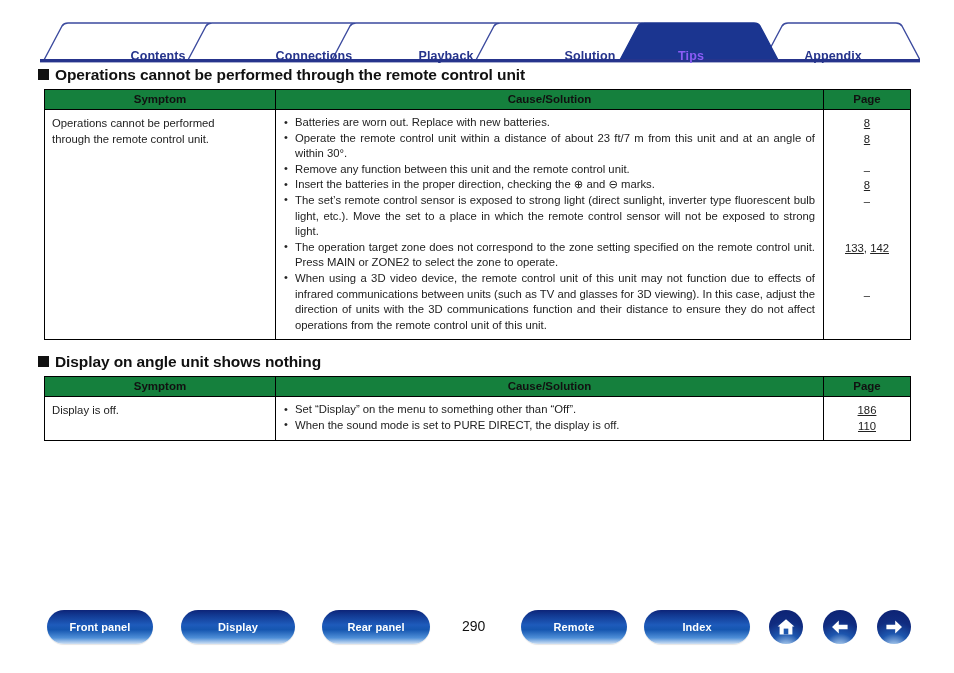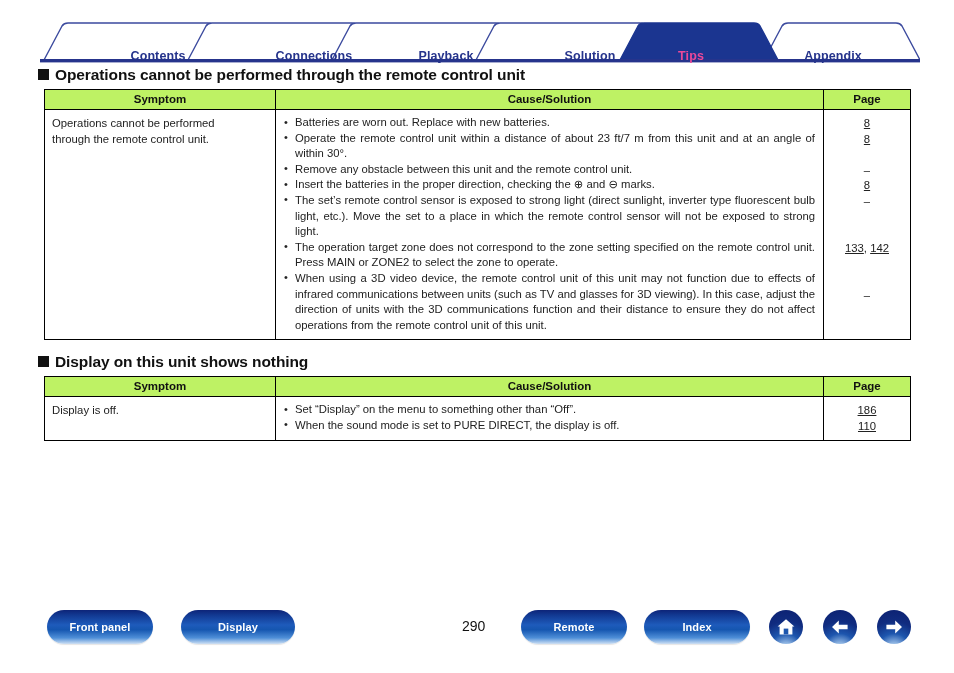--- a/index.html
+++ b/index.html
@@ -23,21 +23,21 @@
   .tab-label {
     position: absolute;
     top: 34px;
     transform: translate(-50%, -50%);
     font-size: 12.5px;
     font-weight: bold;
     color: #26348c;
     white-space: nowrap;
     letter-spacing: 0.1px;
   }
-  .tab-label.active { color: #ec4899; }
+  .tab-label.active { color: #8b5cf6; }
 
   
   .section-heading {
     position: absolute;
     font-size: 15.5px;
     font-weight: bold;
     color: #111111;
     white-space: nowrap;
     letter-spacing: -0.1px;
   }
@@ -56,21 +56,21 @@
     border-collapse: collapse;
     table-layout: fixed;
     border: 1px solid #000;
   }
   .tbl td, .tbl th {
     border: 1px solid #000;
     vertical-align: top;
     padding: 0;
   }
   .tbl th {
-    background: #bef264;
+    background: #15803d;
     font-size: 11.5px;
     font-weight: bold;
     text-align: center;
     height: 19px;
     line-height: 19px;
     vertical-align: middle;
     color: #111;
   }
   td.c-symptom {
     font-size: 11.3px;
@@ -204,21 +204,21 @@
       <th>Page</th>
     </tr>
   </thead>
   <tbody>
     <tr>
       <td class="c-symptom">Operations cannot be performed through the remote control unit.</td>
       <td class="c-cause">
         <ul class="bullets">
             <li>Batteries are worn out. Replace with new batteries.</li>
             <li>Operate the remote control unit within a distance of about 23 ft/7 m from this unit and at an angle of within 30°.</li>
-            <li>Remove any obstacle between this unit and the remote control unit.</li>
+            <li>Remove any function between this unit and the remote control unit.</li>
             <li>Insert the batteries in the proper direction, checking the ⊕ and ⊖ marks.</li>
             <li>The set’s remote control sensor is exposed to strong light (direct sunlight, inverter type fluorescent bulb light, etc.). Move the set to a place in which the remote control sensor will not be exposed to strong light.</li>
             <li>The operation target zone does not correspond to the zone setting specified on the remote control unit. Press MAIN or ZONE2 to select the zone to operate.</li>
             <li>When using a 3D video device, the remote control unit of this unit may not function due to effects of infrared communications between units (such as TV and glasses for 3D viewing). In this case, adjust the direction of units with the 3D communications function and their distance to ensure they do not affect operations from the remote control unit of this unit.</li>
           </ul>
       </td>
       <td class="c-page">
         <div class="pagelist">
             <div class="pg"><a href="#">8</a></div>
             <div class="pg"><a href="#">8</a></div>
@@ -232,21 +232,21 @@
             <div class="pg spacer">–</div>
             <div class="pg spacer">–</div>
             <div class="pg">–</div>
           </div>
       </td>
     </tr>
   </tbody>
 </table>
 
 <div class="section-heading" style="left:38px; top:353px;">
-  <span class="sq"></span><span>Display on this unit shows nothing</span>
+  <span class="sq"></span><span>Display on angle unit shows nothing</span>
 </div>
 
 <table class="tbl" style="left:44px; top:376px; width:866px;">
   <colgroup>
     <col style="width:231px;">
     <col style="width:548px;">
     <col style="width:87px;">
   </colgroup>
   <thead>
     <tr>
@@ -270,20 +270,21 @@
             <div class="pg"><a href="#">110</a></div>
           </div>
       </td>
     </tr>
   </tbody>
 </table>
 
 <div class="footer">
   <div class="pill" style="left:47px; top:610px; width:106px;">Front panel</div>
   <div class="pill" style="left:181px; top:610px; width:114px;text-align:center;">Display</div>
+  <div class="pill" style="left:322px; top:610px; width:108px;">Rear panel</div>
 
   <div class="pagenum" style="left:462px; top:618px;">290</div>
 
   <div class="pill" style="left:644px; top:610px; width:106px;">Index</div>
   <div class="pill" style="left:521px; top:610px; width:106px;">Remote</div>
 
   <div class="circ" style="left:769px; top:610px;">
     <svg width="22" height="22" viewBox="0 0 22 22">
       <path d="M11 3.2 L2.6 10.4 L4.6 10.4 L4.6 18.4 L17.4 18.4 L17.4 10.4 L19.4 10.4 Z" fill="#ffffff"></path>
       <rect x="8.7" y="12.6" width="4.6" height="5.8" fill="#1d56ae"></rect>

